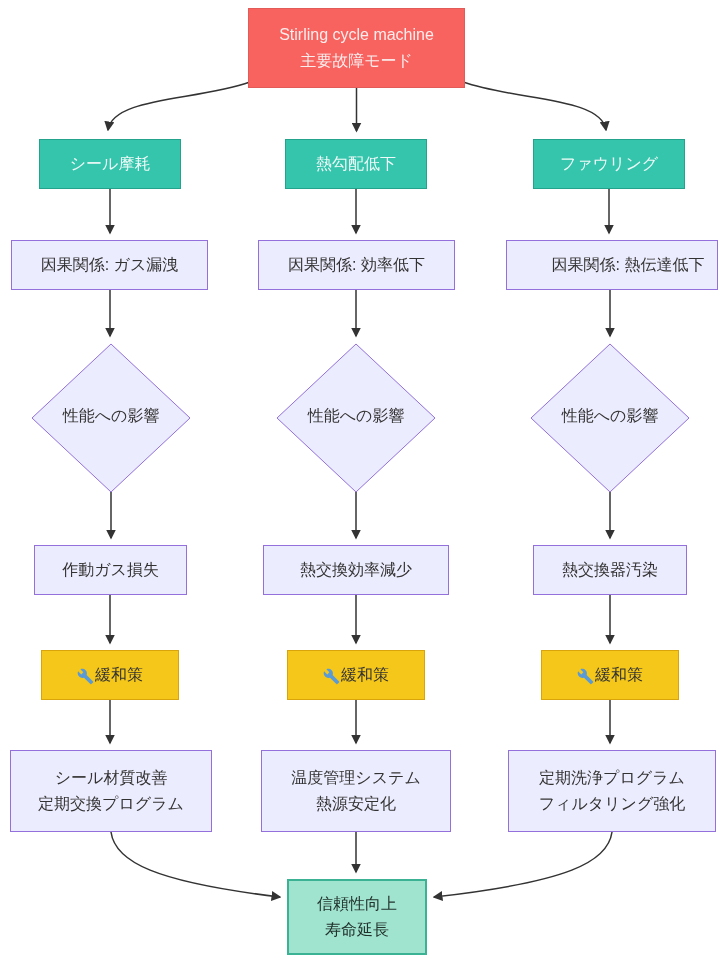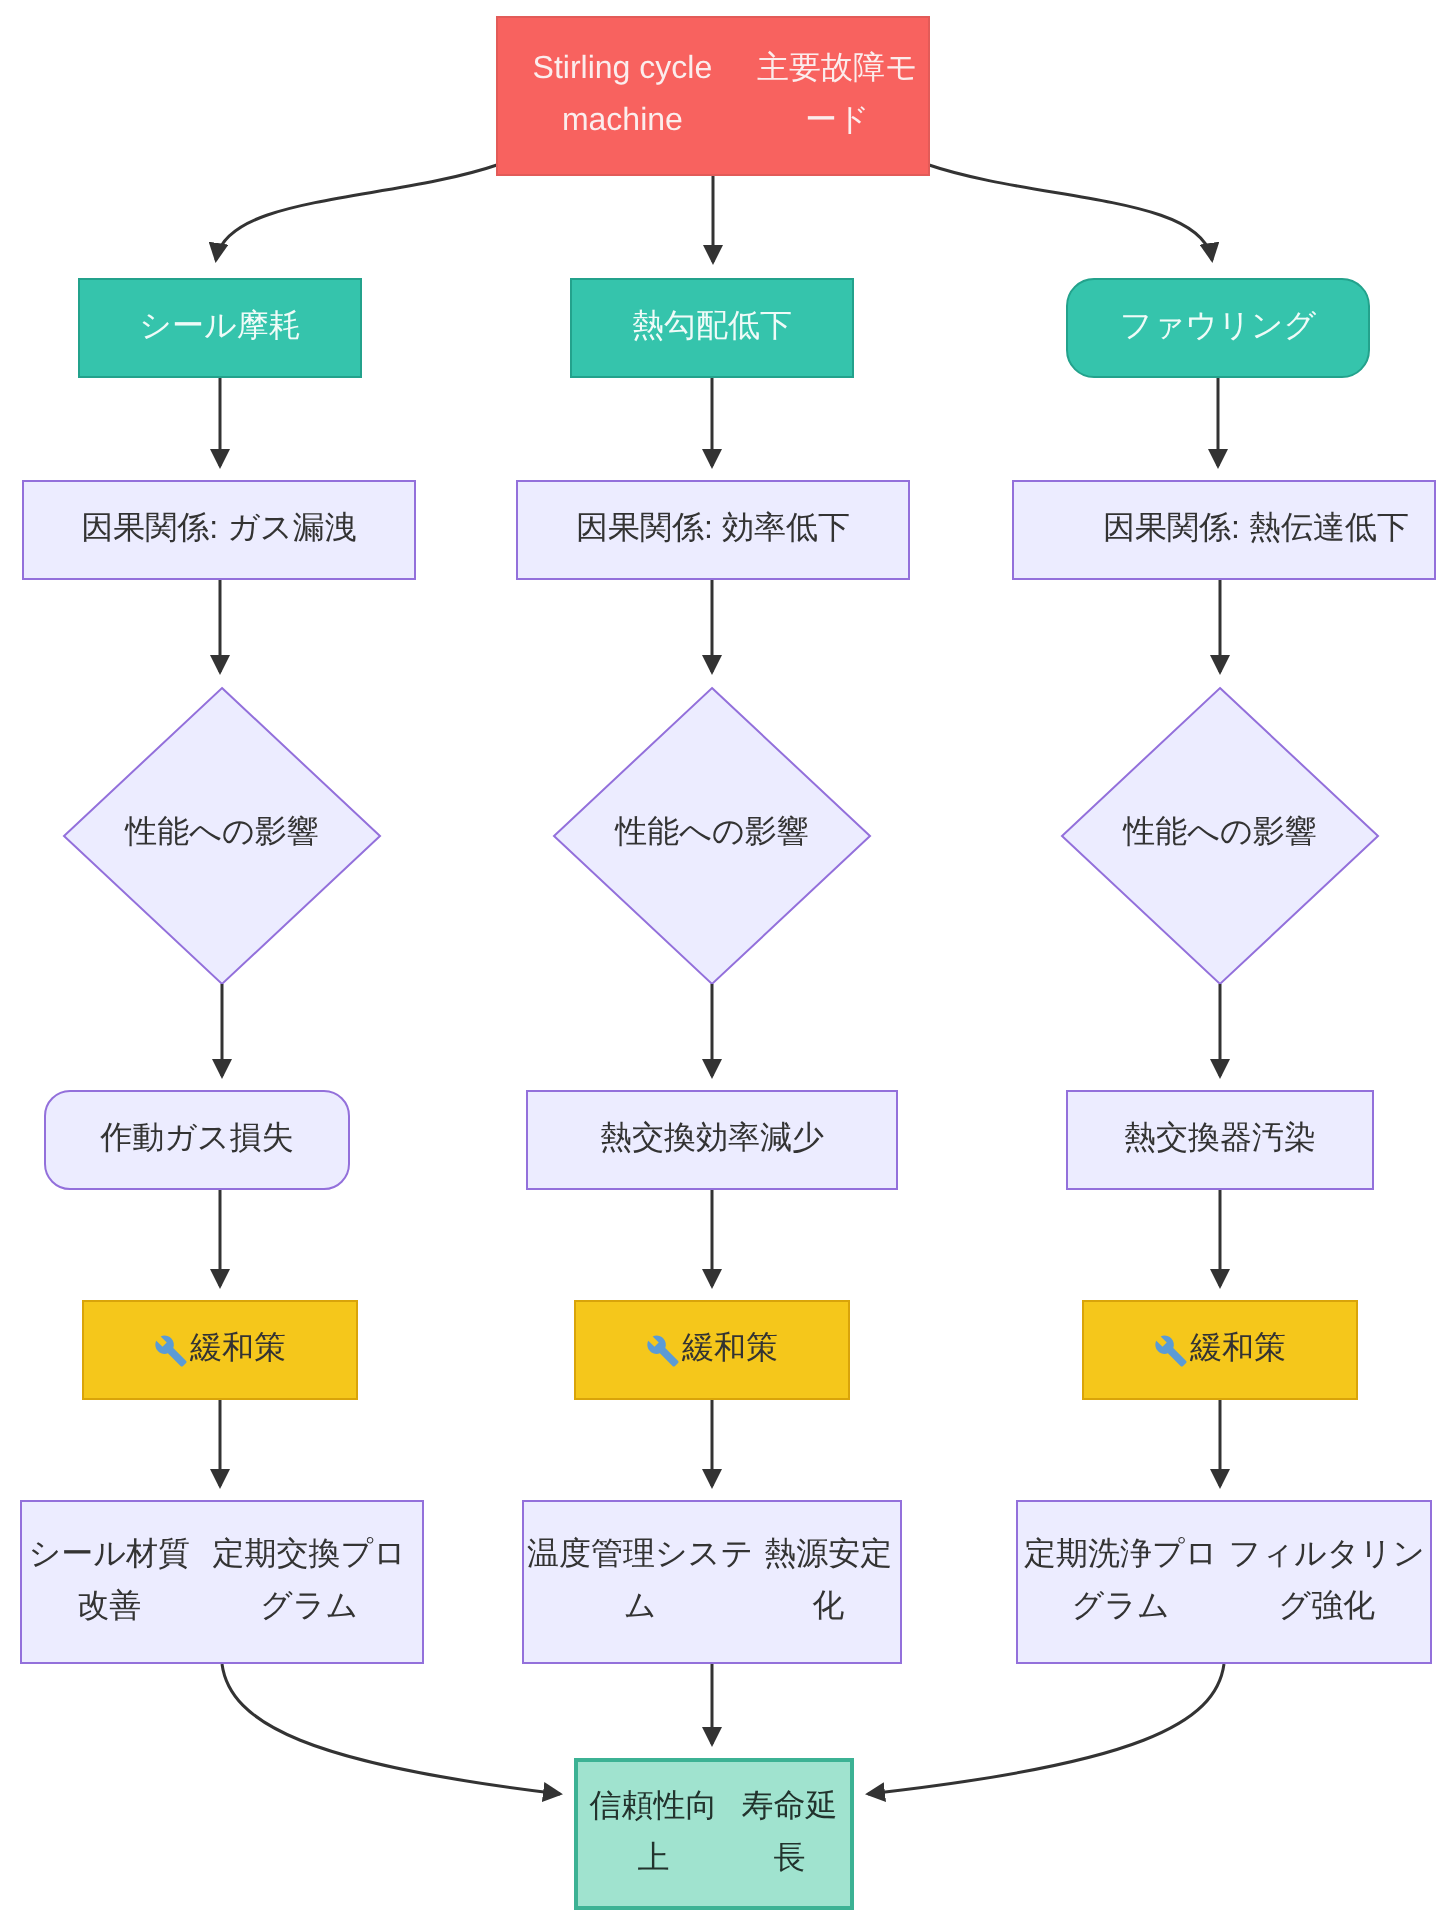--- a/index.html
+++ b/index.html
@@ -11,21 +11,21 @@
     font-family: "Liberation Sans", "DejaVu Sans", sans-serif;
     overflow: hidden;
   }
   svg.layer { position: absolute; left: 0; top: 0; }
   .edge { stroke: #333333; stroke-width: 1.5; fill: none; }
   .diamond { fill: #ECECFF; stroke: #9370DB; stroke-width: 1; }
   .node {
     position: absolute;
     box-sizing: border-box;
     display: flex;
-    flex-direction: row;
+    flex-direction: column;
     align-items: center;
     justify-content: center;
     text-align: center;
     font-size: 16px;
     line-height: 1.6;
     color: #333333;
   }
   .node span { display: block; }
   .rect { border: 1px solid transparent; }
   .root     { background: #F8625F; border-color: #E25B58; color: #FBEDED; }
@@ -91,39 +91,39 @@
     <span>Stirling cycle machine</span>
     <span>主要故障モード</span>
   </div>
 
   <div class="node rect failure" style="left:39px; top:139px; width:142px; height:50px;">
     <span>シール摩耗</span>
   </div>
   <div class="node rect failure" style="left:285px; top:139px; width:142px; height:50px;">
     <span>熱勾配低下</span>
   </div>
-  <div class="node rect failure" style="left:533px; top:139px; width:152px; height:50px;border-radius:14px;">
+  <div class="node rect failure" style="left:533px; top:139px; width:152px; height:50px;">
     <span>ファウリング</span>
   </div>
 
   <div class="node rect plain" style="left:11px; top:240px; width:197px; height:50px;">
     <span>因果関係: ガス漏洩</span>
   </div>
   <div class="node rect plain" style="left:258px; top:240px; width:197px; height:50px;">
     <span>因果関係: 効率低下</span>
   </div>
   <div class="node rect plain" style="left:506px; top:240px; width:212px; height:50px;padding-left:32px;">
     <span>因果関係: 熱伝達低下</span>
   </div>
 
   <div class="diamond-label" style="left:36px; top:406px; width:150px;">性能への影響</div>
   <div class="diamond-label" style="left:281px; top:406px; width:150px;">性能への影響</div>
   <div class="diamond-label" style="left:535px; top:406px; width:150px;">性能への影響</div>
 
-  <div class="node rect plain" style="left:22px; top:545px; width:153px; height:50px;border-radius:13px;">
+  <div class="node rect plain" style="left:34px; top:545px; width:153px; height:50px;">
     <span>作動ガス損失</span>
   </div>
   <div class="node rect plain" style="left:263px; top:545px; width:186px; height:50px;">
     <span>熱交換効率減少</span>
   </div>
   <div class="node rect plain" style="left:533px; top:545px; width:154px; height:50px;">
     <span>熱交換器汚染</span>
   </div>
 
   <div class="node rect mitig" style="left:41px; top:650px; width:138px; height:50px;">

